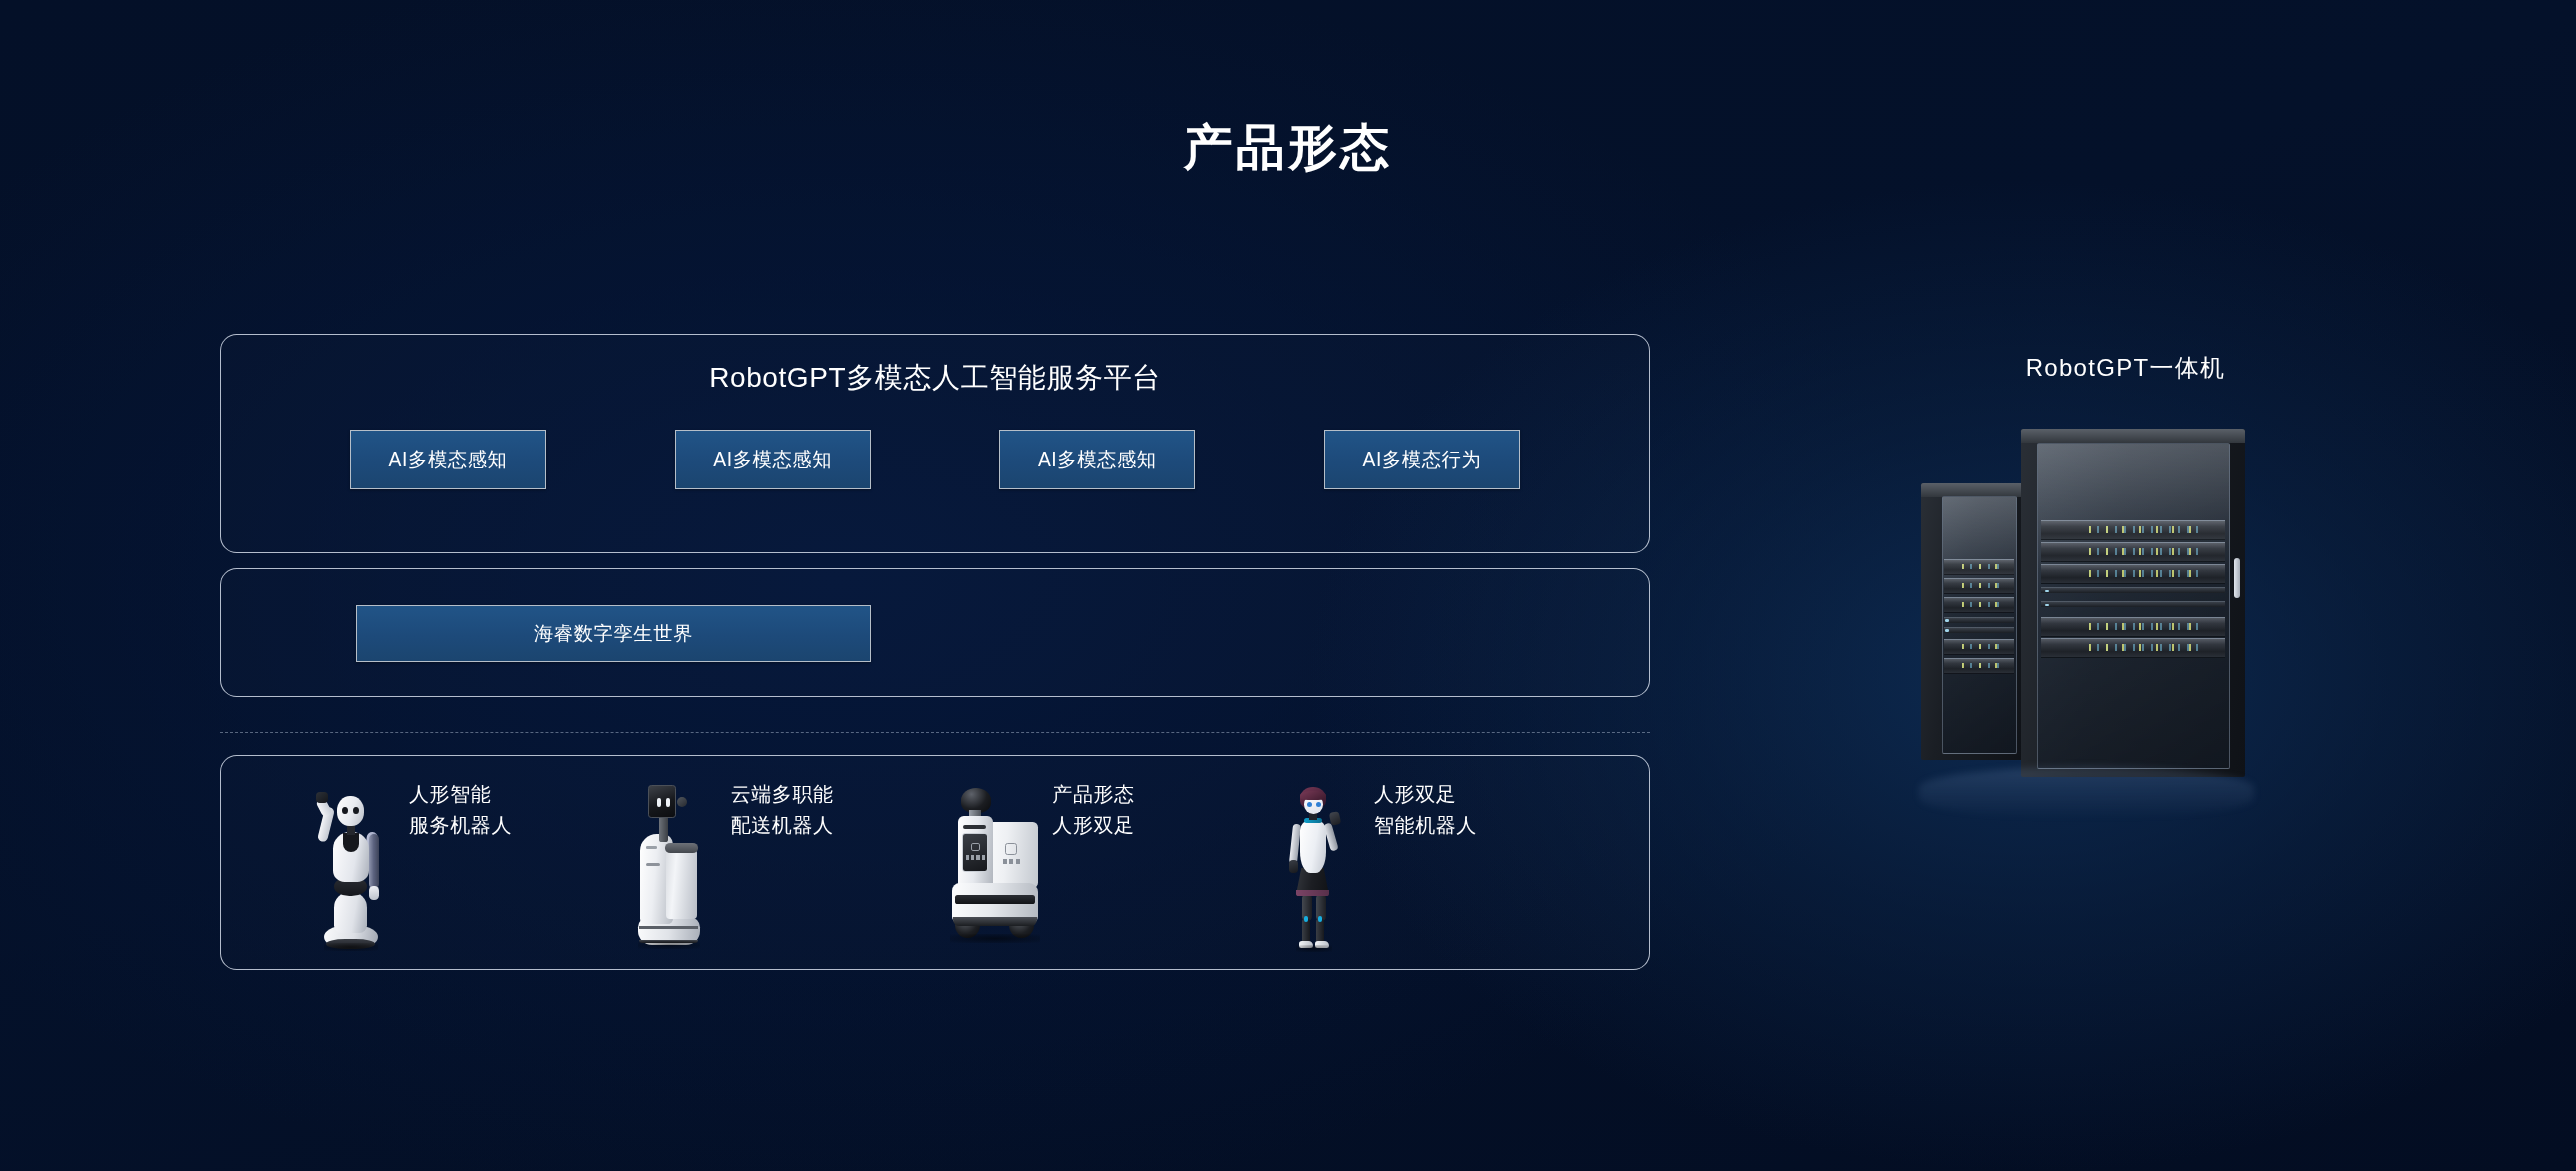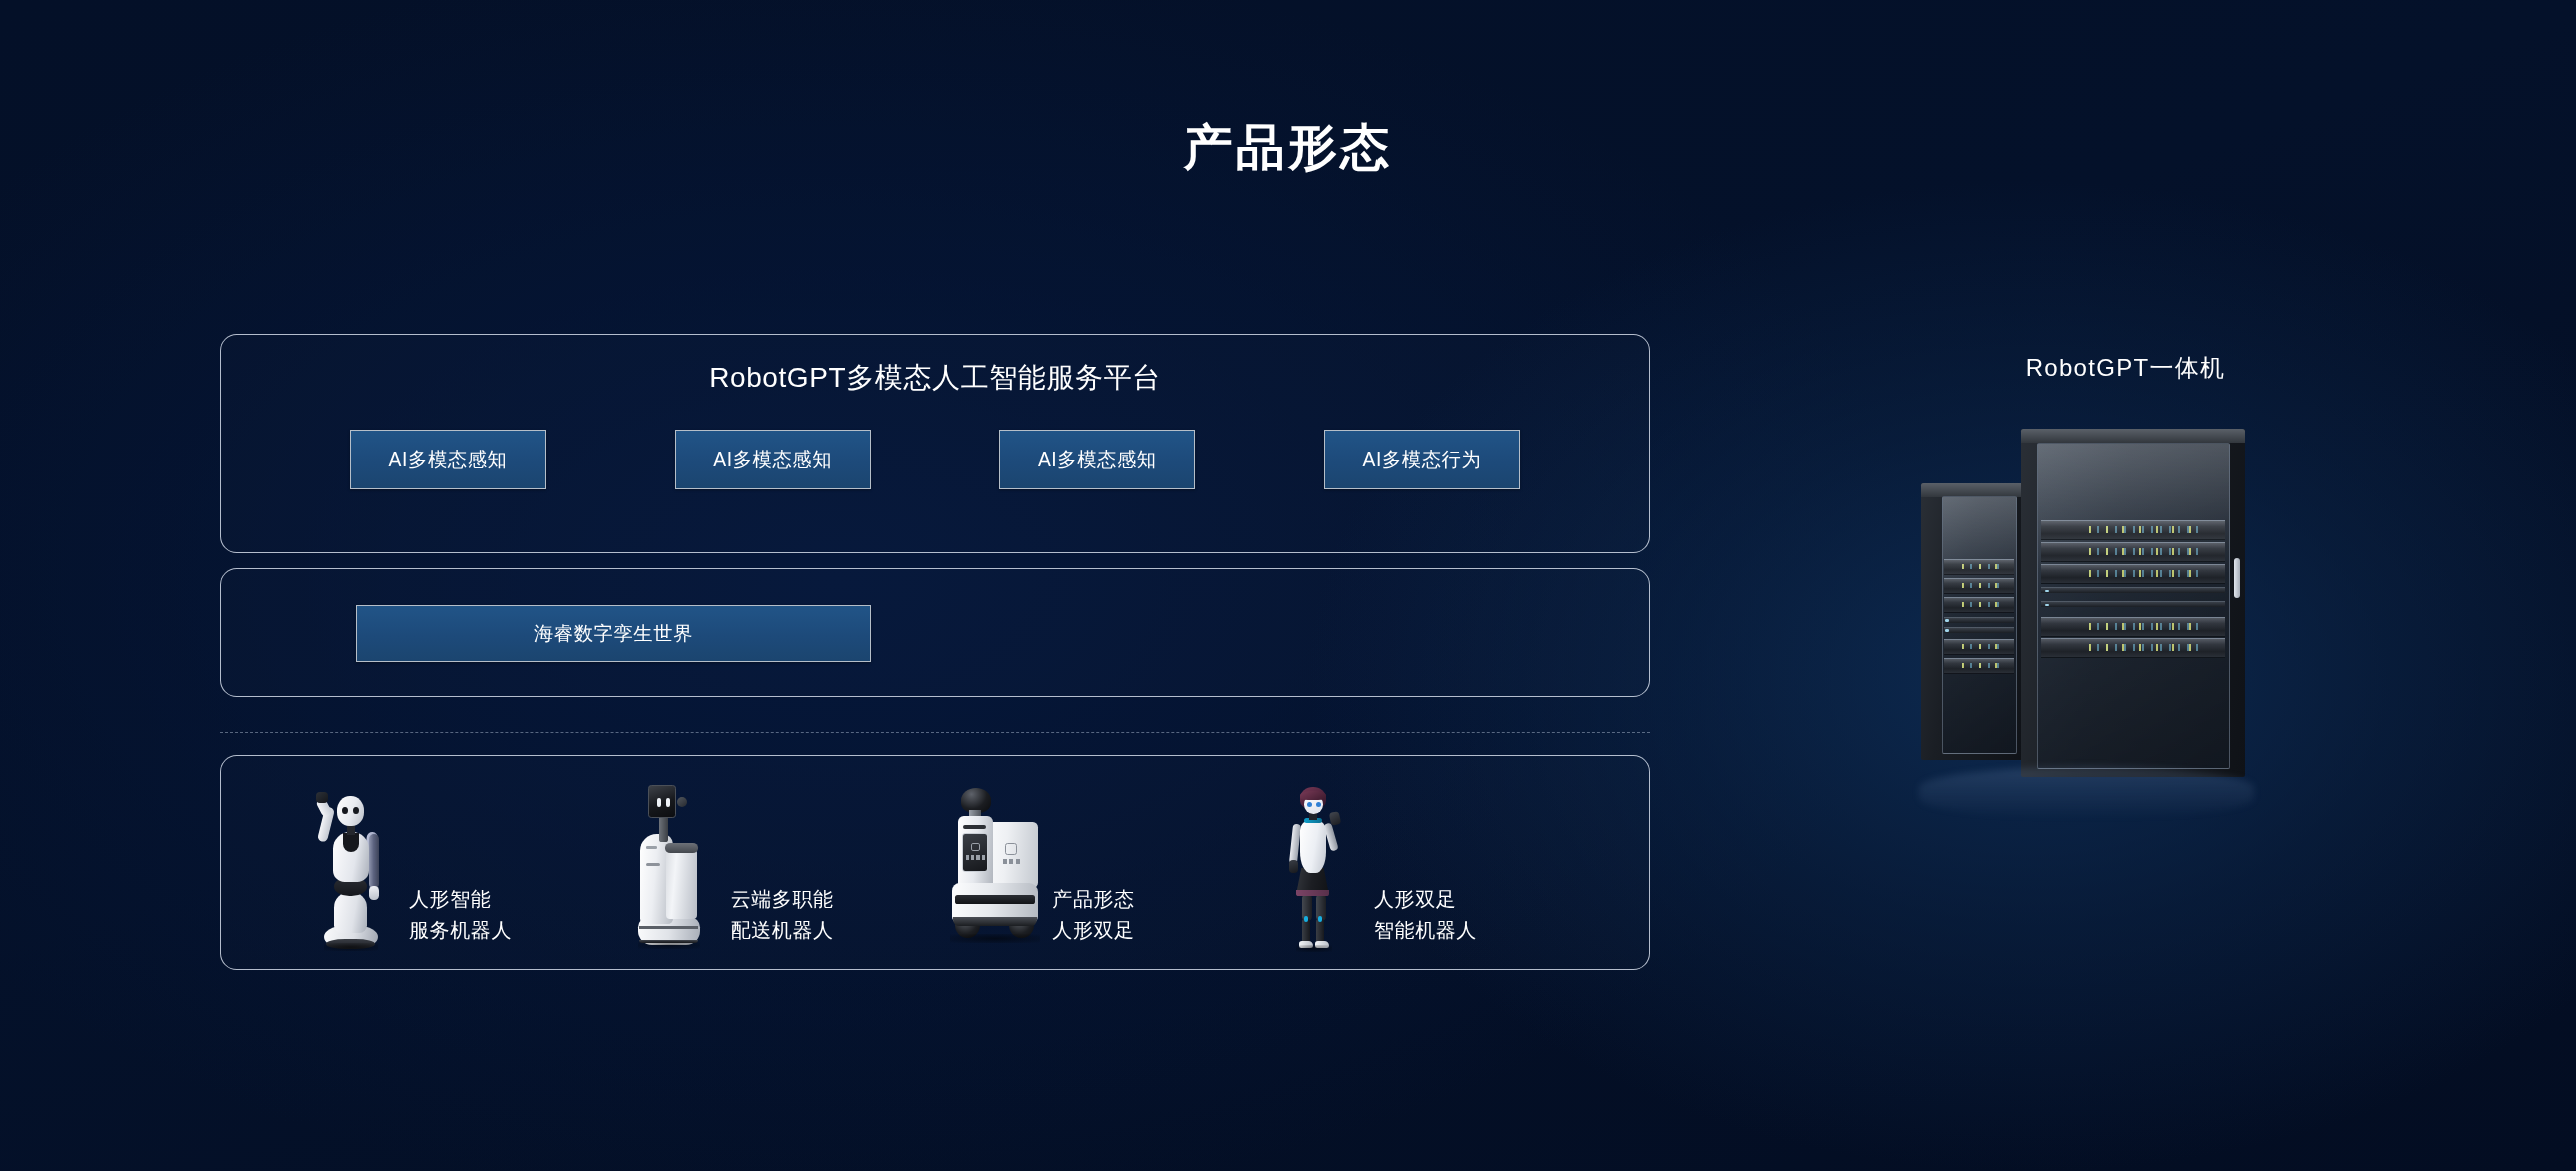--- a/index.html
+++ b/index.html
@@ -59,21 +59,21 @@
   }
   #row-ai .chip     { width:196px; height:59px; }
   #row-engine .chip { width:515px; height:57px; }
 
   
   .robot-row{
     position:absolute; left:0; top:0; width:100%; height:100%;
     display:flex; align-items:center; padding:0 77px;
     justify-content:space-between;
   }
-  .robot-cell{ display:flex; align-items:flex-end; gap:14px; width:309px; }
+  .robot-cell{ display:flex; align-items:flex-start; gap:14px; width:309px; }
   .robot-art{ width:97px; height:167px; position:relative; flex:0 0 97px; }
   .robot-label{ font-size:20px; line-height:1.55; letter-spacing:0.6px; white-space:nowrap; }
 
   
   .r1-head{ position:absolute; left:39px; top:16.7px; width:27px; height:30px;
     background:linear-gradient(110deg,#ffffff 0%,#e7eaef 55%,#b9bec7 100%);
     border-radius:48% 48% 45% 45%; }
   .r1-eye{ position:absolute; top:28px; width:5.8px; height:7px; background:#15181e; border-radius:50%; }
   .r1-eye.l{ left:44px; } .r1-eye.r{ left:55px; }
   .r1-neck{ position:absolute; left:49px; top:44px; width:7.7px; height:11.6px; background:#24272d; }

